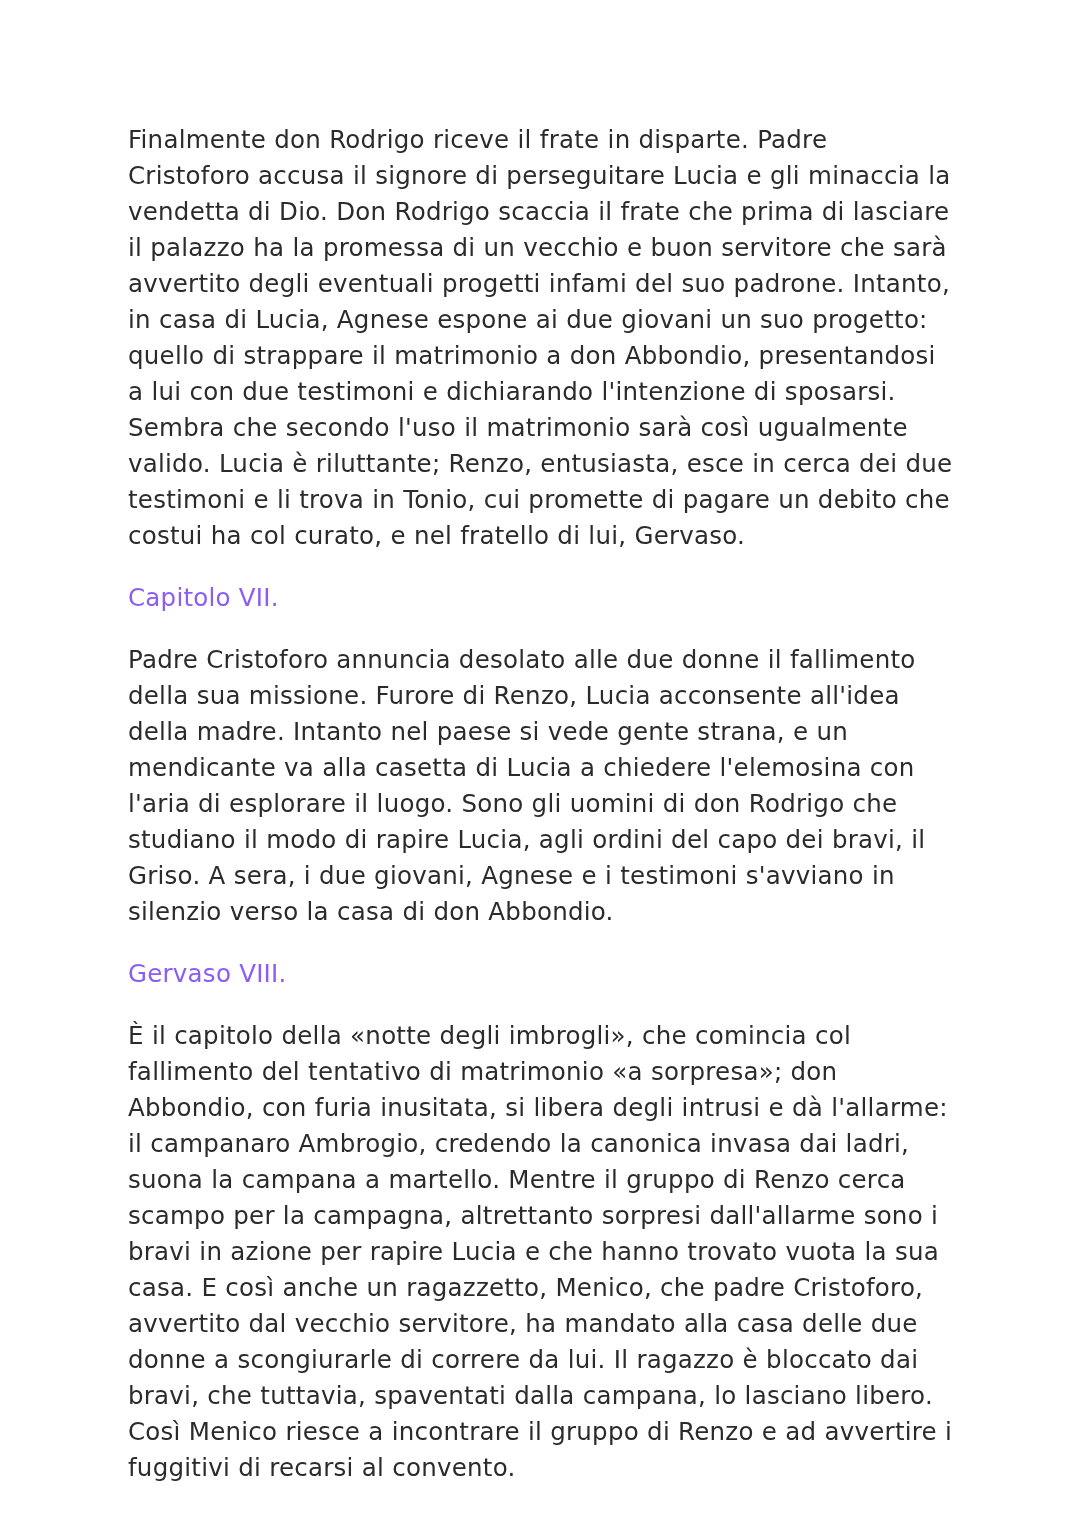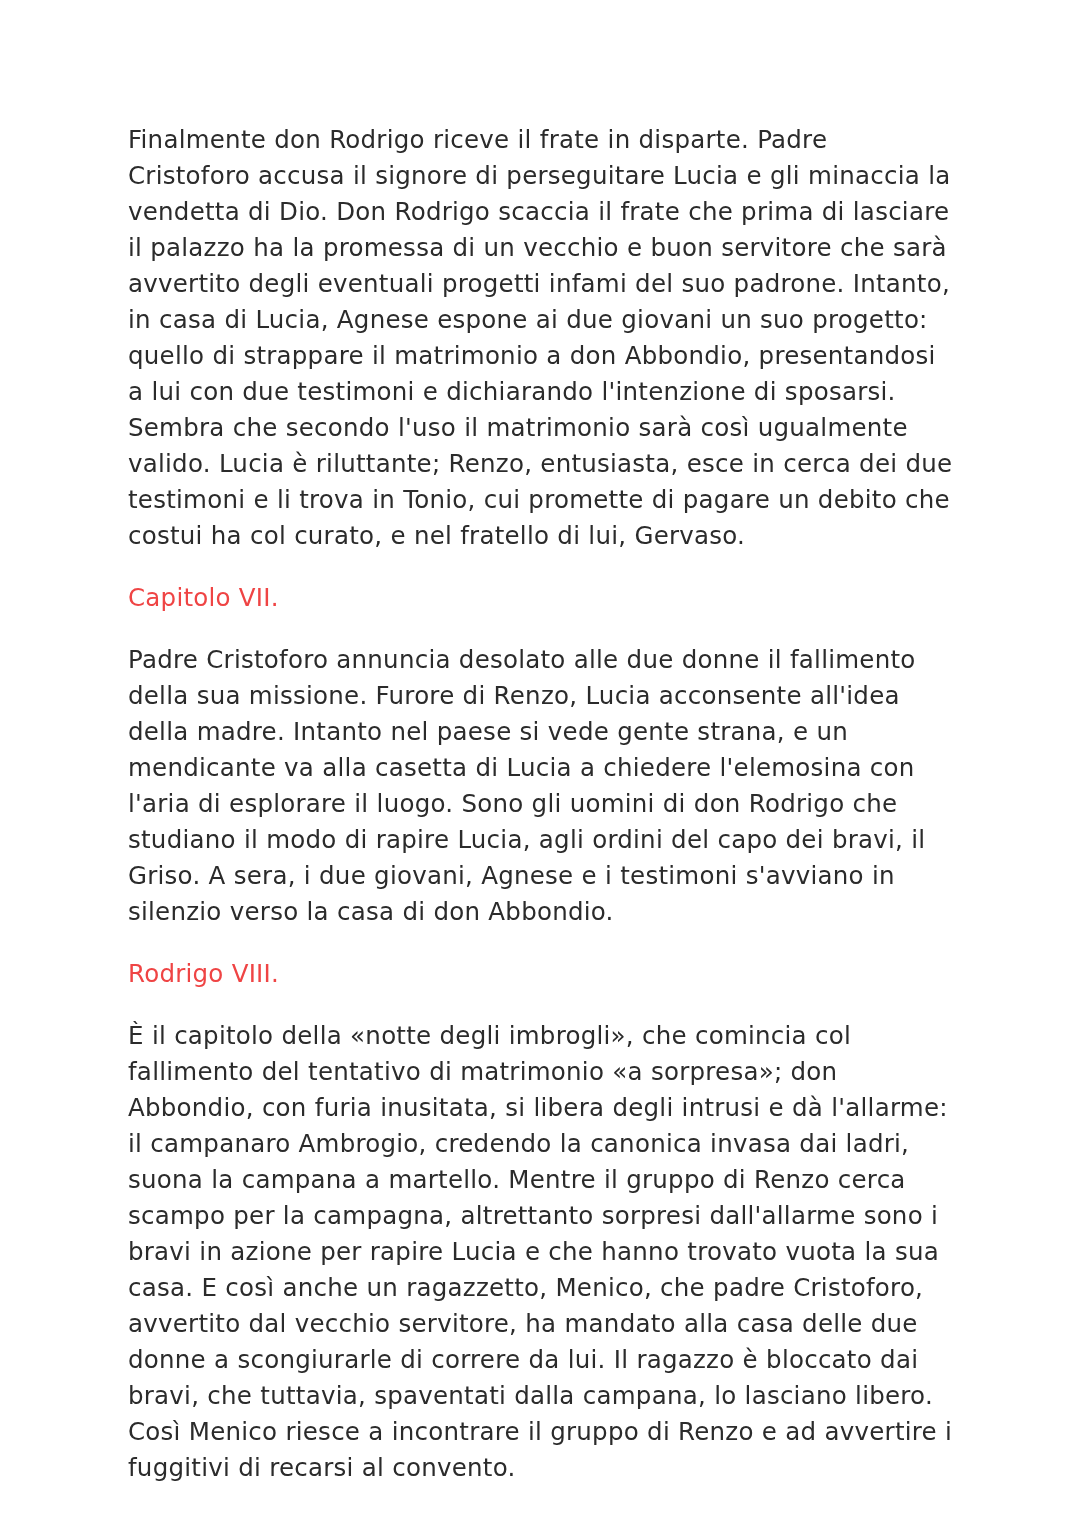--- a/index.html
+++ b/index.html
@@ -42,33 +42,33 @@
   }
   .para:last-child {
     margin-bottom: 16px;
   }
   .heading {
     margin: 0 0 26px 0;
     font-size: 24.5px;
     line-height: 36px;
     letter-spacing: 0.01em;
     font-weight: 400;
-    color: #ef4444;
+    color: #8b5cf6;
   }
 </style>
 </head>
 <body style="color: rgb(43, 43, 43);">
 
 <div class="page" style="background: rgb(255, 255, 255);">
   <div class="text-column">
 
     <p class="para">Finalmente don Rodrigo riceve il frate in disparte. Padre Cristoforo accusa il signore di perseguitare Lucia e gli minaccia la vendetta di Dio. Don Rodrigo scaccia il frate che prima di lasciare il palazzo ha la promessa di un vecchio e buon servitore che sarà avvertito degli eventuali progetti infami del suo padrone. Intanto, in casa di Lucia, Agnese espone ai due giovani un suo progetto: quello di strappare il matrimonio a don Abbondio, presentandosi a lui con due testimoni e dichiarando l'intenzione di sposarsi. Sembra che secondo l'uso il matrimonio sarà così ugualmente valido. Lucia è riluttante; Renzo, entusiasta, esce in cerca dei due testimoni e li trova in Tonio, cui promette di pagare un debito che costui ha col curato, e nel fratello di lui, Gervaso.</p>
 
     <p class="heading">Capitolo VII.</p>
 
     <p class="para">Padre Cristoforo annuncia desolato alle due donne il fallimento della sua missione. Furore di Renzo, Lucia acconsente all'idea della madre. Intanto nel paese si vede gente strana, e un mendicante va alla casetta di Lucia a chiedere l'elemosina con l'aria di esplorare il luogo. Sono gli uomini di don Rodrigo che studiano il modo di rapire Lucia, agli ordini del capo dei bravi, il Griso. A sera, i due giovani, Agnese e i testimoni s'avviano in silenzio verso la casa di don Abbondio.</p>
 
-    <p class="heading">Rodrigo VIII.</p>
+    <p class="heading">Gervaso VIII.</p>
 
     <p class="para">È il capitolo della «notte degli imbrogli», che comincia col fallimento del tentativo di matrimonio «a sorpresa»; don Abbondio, con furia inusitata, si libera degli intrusi e dà l'allarme: il campanaro Ambrogio, credendo la canonica invasa dai ladri, suona la campana a martello. Mentre il gruppo di Renzo cerca scampo per la campagna, altrettanto sorpresi dall'allarme sono i bravi in azione per rapire Lucia e che hanno trovato vuota la sua casa. E così anche un ragazzetto, Menico, che padre Cristoforo, avvertito dal vecchio servitore, ha mandato alla casa delle due donne a scongiurarle di correre da lui. Il ragazzo è bloccato dai bravi, che tuttavia, spaventati dalla campana, lo lasciano libero. Così Menico riesce a incontrare il gruppo di Renzo e ad avvertire i fuggitivi di recarsi al convento.</p>
 
   </div>
 </div>
 
 </body></html>

